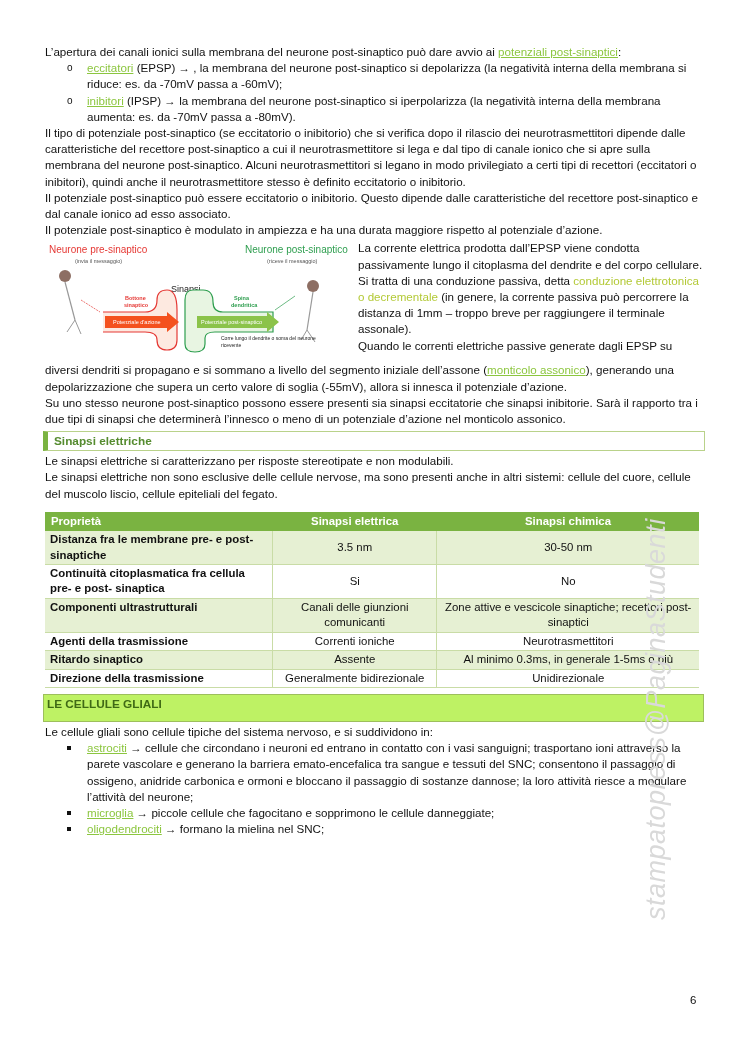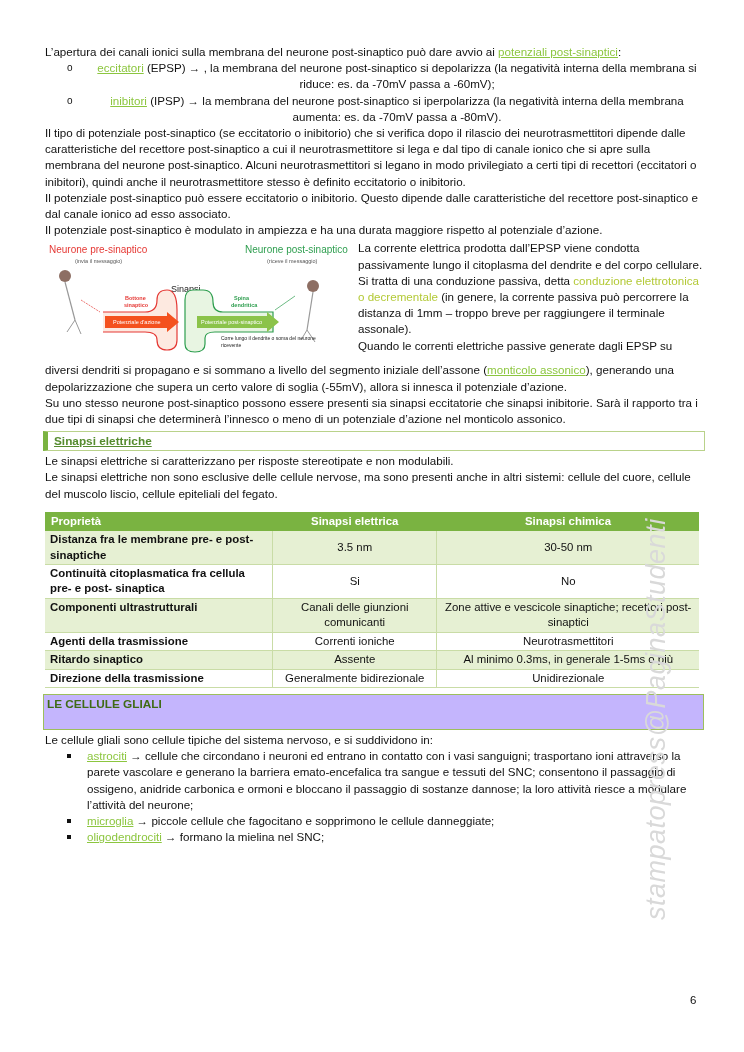--- a/index.html
+++ b/index.html
@@ -3,32 +3,32 @@
 <meta charset="utf-8">
 <style>
   html, body { margin:0; padding:0; background:#fff; }
   body { width:744px; height:1052px; position:relative; overflow:hidden;
          font-family:"Liberation Sans", sans-serif; color:#111; font-size:11.6px; line-height:16.2px; }
   .page { position:absolute; left:45px; top:44px; width:662px; }
   p { margin:0; }
   .g { color:#8cc63f;text-decoration:underline; }
   .g2 { color:#b3c936; }
   ul.circ { margin:0; padding:0 0 0 42px; list-style:none; }
-  ul.circ li { position:relative;text-align:center; }
+  ul.circ li { position:relative; }
   ul.circ li::before { content:"o"; position:absolute; left:-20px; top:0; font-size:10px; }
   ul.sq { margin:0; padding:0 0 0 42px; list-style:none; }
   ul.sq li { position:relative; }
   ul.sq li::before { content:""; position:absolute; left:-20px; top:6px; width:4px; height:4px; background:#111; }
   .figwrap { position:relative; height:122px; margin-top:2px; }
   .fig { position:absolute; left:0; top:0; width:310px; height:116px; }
   .figtext { position:absolute; left:313px; top:0; width:350px; }
   .h2 { margin:4px 0 2px -2px; border:1px solid #b9d28a; border-left:5px solid #7ab341; height:17px;
-        padding:1px 0 0 6px; color:#558b2f; font-weight:bold; font-size:11.8px; background:#fff; width:650px;text-decoration:underline; }
-  .h1 { margin:6px 0 2px -2px; border:1px solid #9dbf5c; background:#c4b5fd; height:17px;
-        padding:1px 0 16px 3px; color:#3f6a15; font-weight:bold; font-size:11.8px; width:656px; }
+        padding:1px 0 0 6px; color:#558b2f; font-weight:bold; font-size:11.8px; background:#fff; width:650px; }
+  .h1 { margin:6px 0 2px -2px; border:1px solid #9dbf5c; background:#bef264; height:17px;
+        padding:1px 0 8px 3px; color:#3f6a15; font-weight:bold; font-size:11.8px; width:656px; }
   table { border-collapse:collapse; width:654px; margin:10px 0 0 0; font-size:11.4px; line-height:15.4px; }
   th { background:#7ab341; color:#fff; font-weight:bold; text-align:left; padding:2px 6px; height:15px; }
   th.c { text-align:center; }
   td { padding:1px 5px; border-bottom:1px solid #c9dca6; vertical-align:middle; }
   td.k { font-weight:bold; vertical-align:top; width:217px; }
   td.v { text-align:center; border-left:1px solid #c9dca6; }
   tr.alt td { background:#e6f0d3; }
   .wm { position:absolute; left:648px; top:920px; transform:rotate(-90deg); transform-origin:left top;
         color:#d9d9d9; font-style:italic; font-size:27px; white-space:nowrap; letter-spacing:0.5px; }
   .pnum { position:absolute; left:690px; top:992px; font-size:11.5px; }

